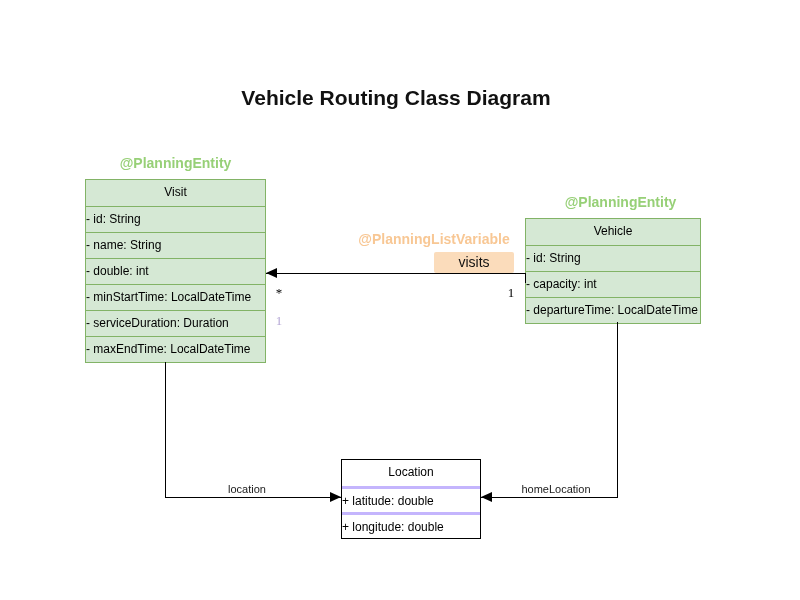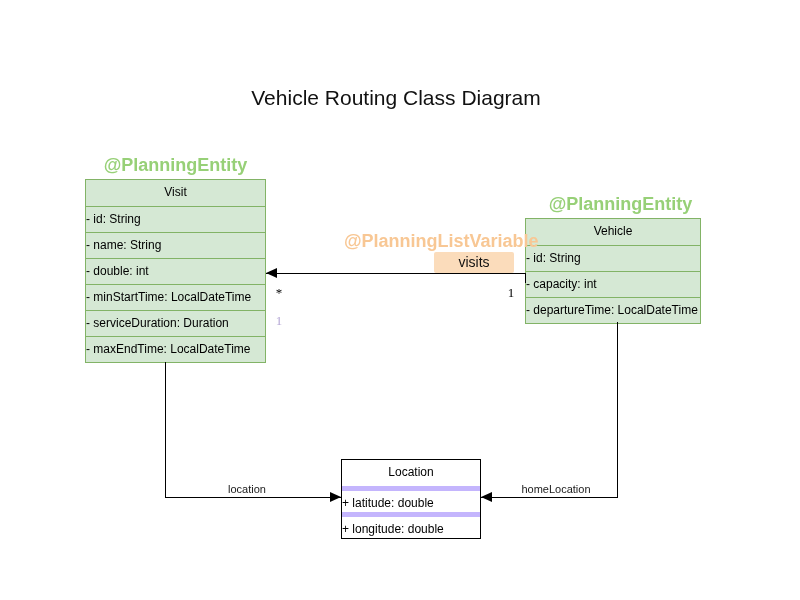--- a/index.html
+++ b/index.html
@@ -3,39 +3,39 @@
 <meta charset="utf-8">
 <style>
   html,body{margin:0;padding:0;background:#ffffff;}
   #canvas{
     position:relative;width:800px;height:600px;background:#ffffff;overflow:hidden;
     font-family:"Liberation Sans","DejaVu Sans",sans-serif;color:#000;
   }
   .abs{position:absolute;}
   .title{
     top:86px;left:0;width:792px;text-align:center;
-    font-size:21px;font-weight:normal;color:#111;
+    font-size:21px;font-weight:bold;color:#111;
   }
   .annotation{
-    font-size:18px;font-weight:bold;text-align:center;white-space:nowrap;
+    font-size:14px;font-weight:bold;text-align:center;white-space:nowrap;
   }
   .annotation.green{color:#97d077;}
   .annotation.orange{color:#f8c794;}
   .uml-class{box-sizing:border-box;font-size:12px;}
   .uml-class .hdr{
     box-sizing:border-box;height:26px;line-height:25px;text-align:center;
   }
   .uml-class .row{
     box-sizing:border-box;height:26px;line-height:25px;text-align:left;
     padding-left:0;white-space:nowrap;overflow:hidden;
   }
   .entity{background:#d5e8d4;border:1px solid #82b366;}
   .entity .row{border-top:1px solid #82b366;}
   .plain{background:#ffffff;border:1px solid #000000;}
-  .plain .row{border-top:5px solid #c4b5fd;}
+  .plain .row{border-top:3px solid #c4b5fd;}
   .edge{background:#000;}
   .edge.h{height:1px;}
   .edge.v{width:1px;}
   .arrow{width:0;height:0;}
   .arrow.left{border-top:5px solid transparent;border-bottom:5px solid transparent;border-right:11px solid #000;}
   .arrow.right{border-top:5px solid transparent;border-bottom:5px solid transparent;border-left:11px solid #000;}
   .edge-label{font-size:11px;color:#1a1a1a;text-align:center;white-space:nowrap;}
   .chip{
     box-sizing:border-box;width:80px;height:21px;line-height:21px;border-radius:2px;
     background:#fbdcbb;text-align:center;font-size:14px;color:#111;

